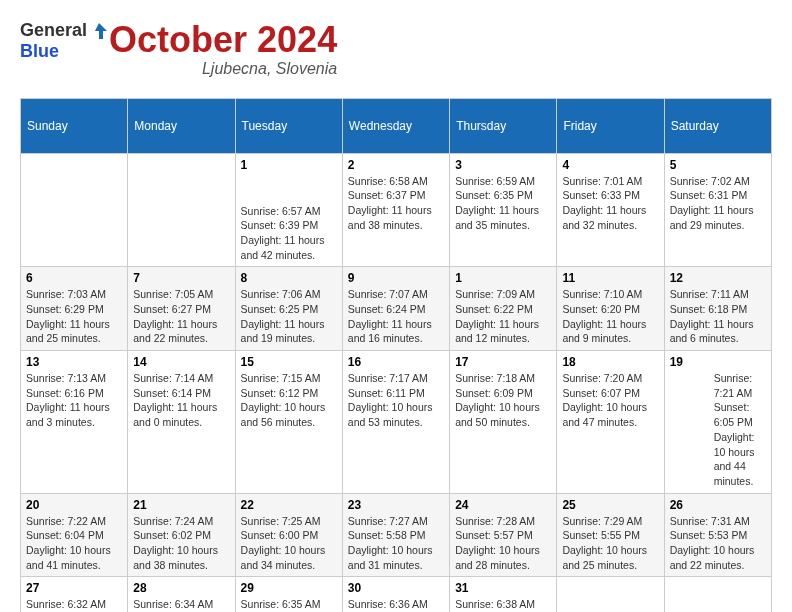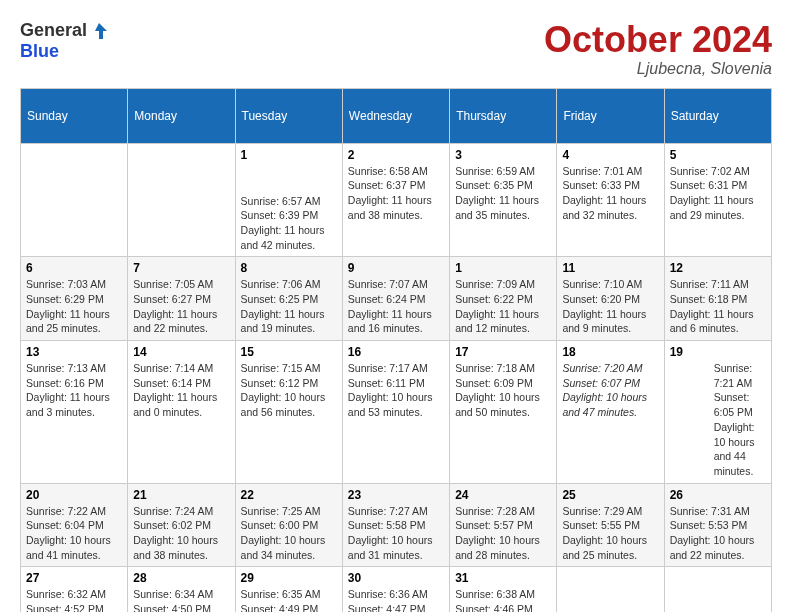--- a/index.html
+++ b/index.html
@@ -5,23 +5,23 @@
     * { box-sizing: border-box; margin: 0; padding: 0; }
     body {
       font-family: Arial, sans-serif;
       background: #fff;
       width: 792px;
       min-height: 612px;
       padding: 20px;
     }
     .header {
       display: flex;
-      justify-content: space-between;
+      justify-content: flex-start;
       align-items: flex-start;
-      margin-bottom: 10px;
+      margin-bottom: 20px;
     }
     .logo {
       display: flex;
       flex-direction: column;
       align-items: flex-start;
     }
     .logo-top {
       display: flex;
       align-items: center;
     }
@@ -230,21 +230,21 @@
 Daylight: 10 hours and 53 minutes.</div>
         </td>
         <td>
           <span class="day-num">17</span>
           <div class="day-info" style="white-space: pre-line;">Sunrise: 7:18 AM
 Sunset: 6:09 PM
 Daylight: 10 hours and 50 minutes.</div>
         </td>
         <td>
           <span class="day-num">18</span>
-          <div class="day-info" style="white-space: pre-line; font-style: italic;">Sunrise: 7:20 AM
+          <div class="day-info" style="white-space: pre-line;">Sunrise: 7:20 AM
 Sunset: 6:07 PM
 Daylight: 10 hours and 47 minutes.</div>
         </td>
         <td>
           <span class="day-num">19</span>
           <div class="day-info" style="white-space: pre-line; margin-left: 44px;">Sunrise: 7:21 AM
 Sunset: 6:05 PM
 Daylight: 10 hours and 44 minutes.</div>
         </td>
       </tr>

